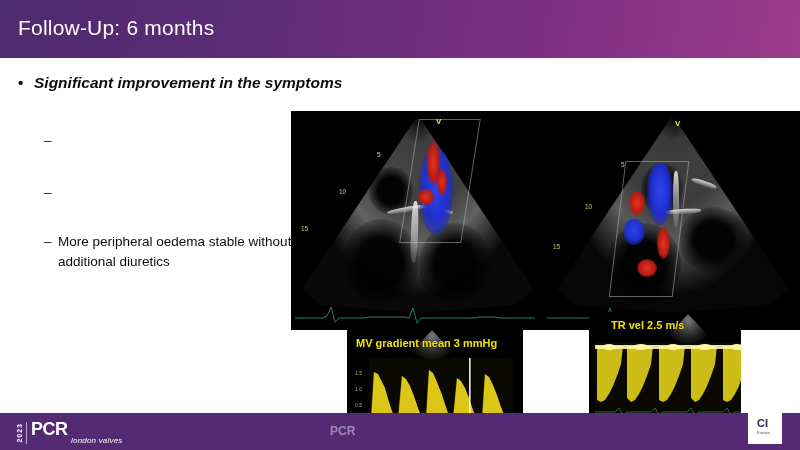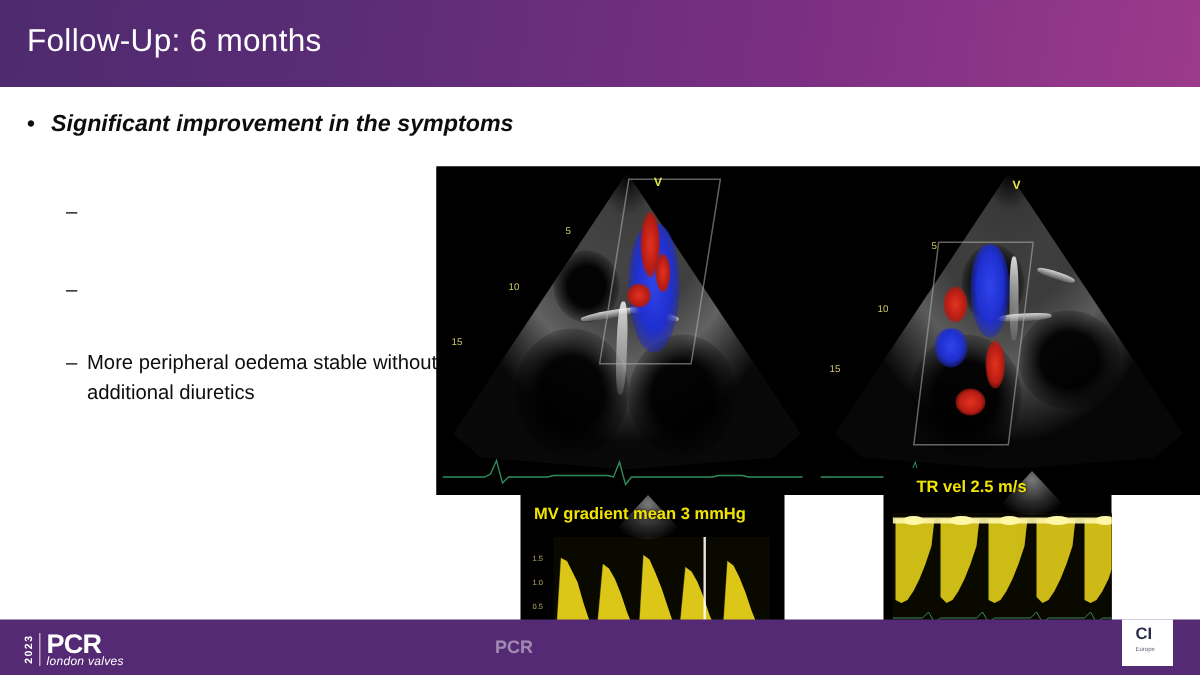--- a/index.html
+++ b/index.html
@@ -252,20 +252,21 @@
     color: #ffffff;
     line-height: 0.92;
     letter-spacing: -0.5px;
   }
   .logo-sub {
     font-size: 8px;
     color: #ffffff;
     font-style: italic;
     line-height: 1;
     letter-spacing: 0.2px;
+    margin-left: 40px;
   }
   .watermark {
     position: absolute;
     left: 330px; top: 424px;
     font-size: 12px;
     font-weight: bold;
     color: rgba(255,255,255,0.45);
     z-index: 2;
   }
   .right-logo {

